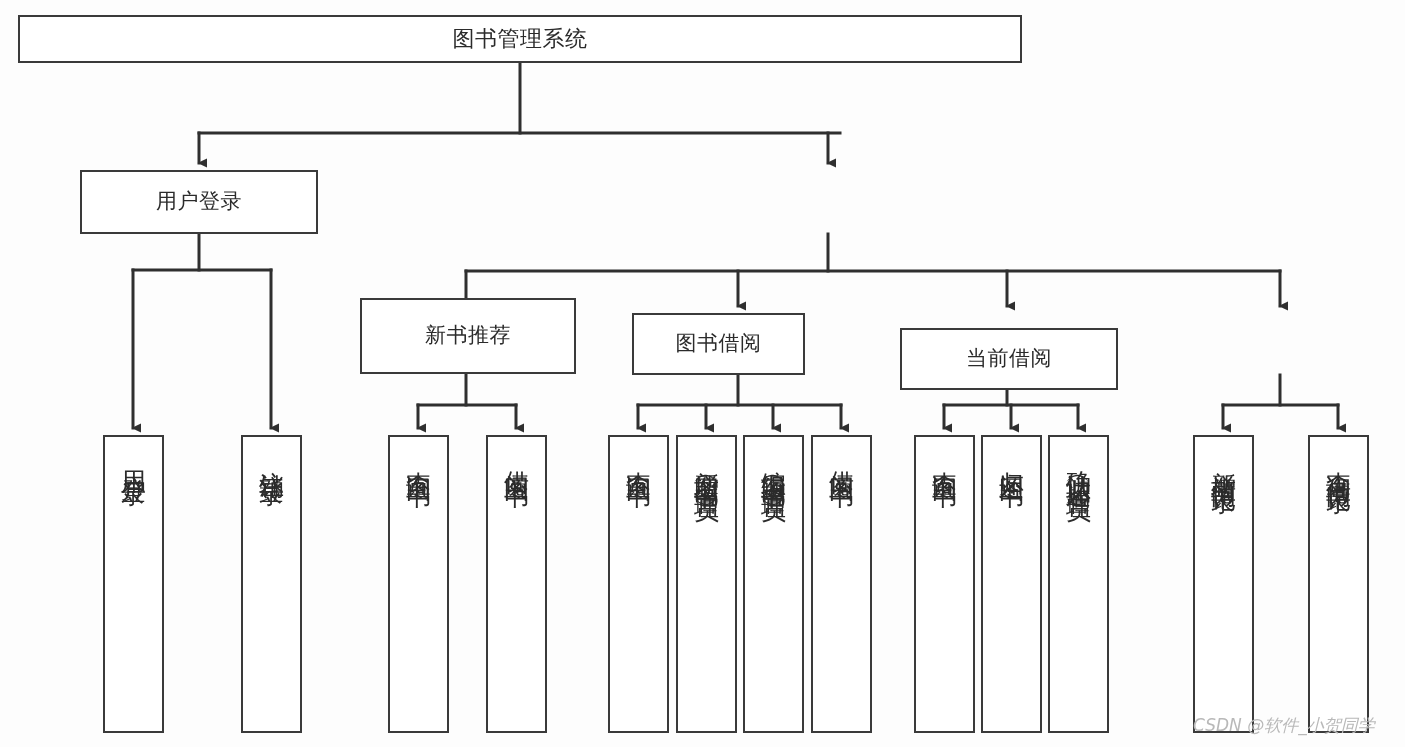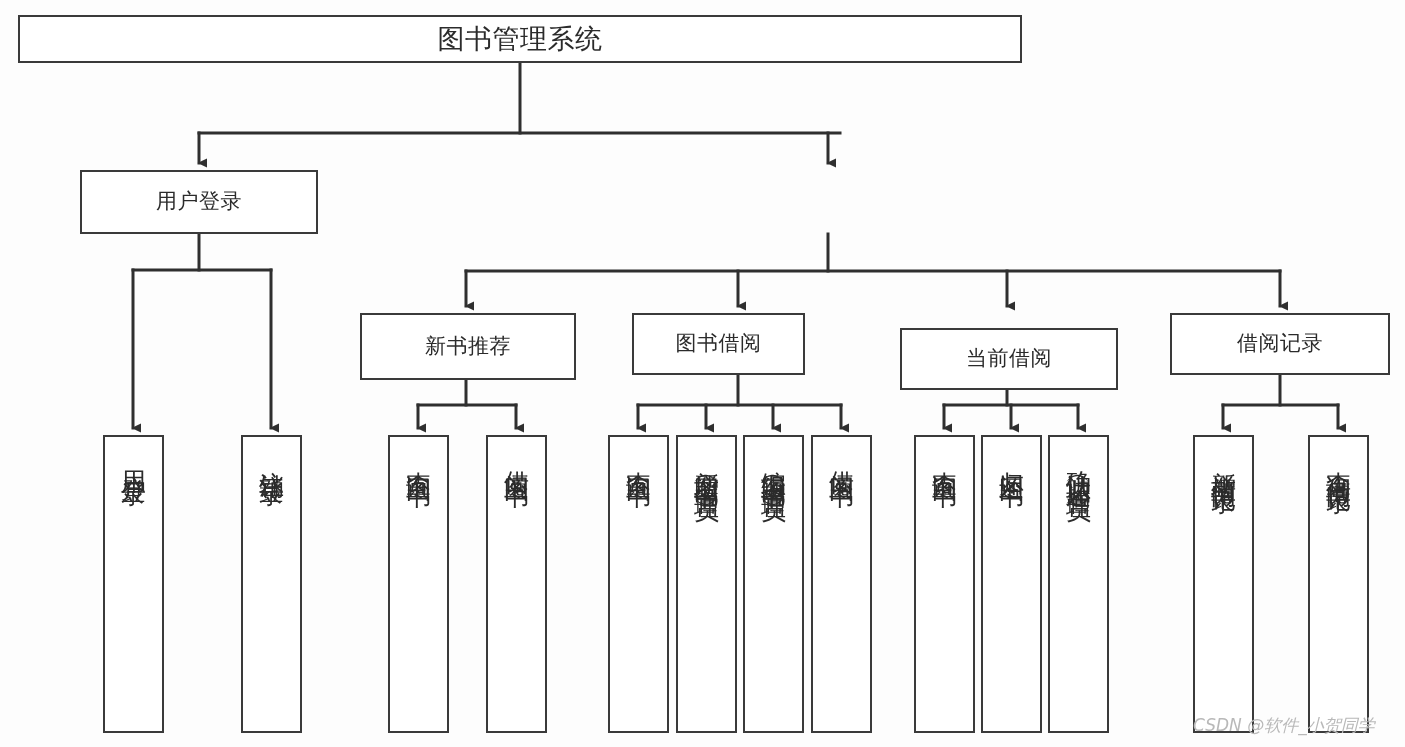--- a/index.html
+++ b/index.html
@@ -37,21 +37,21 @@
     display: block;
     text-align: center;
     line-height: 1.12;
     letter-spacing: 0.5px;
   }
   
   .node.h .lbl {
     font-size: 21px;
     white-space: nowrap;
   }
-  .node.root .lbl { font-size: 27px; }
+  .node.root .lbl { font-size: 22px; }
   
   .node.v {
     align-items: flex-start;
     padding-top: 14px;
   }
   .node.v .lbl {
     writing-mode: vertical-rl;
     text-orientation: upright;
     font-size: 25px;
     line-height: 1.0;
@@ -122,31 +122,28 @@
   </svg>
 
   <div class="node h root" style="left:18px; top:15px; width:1004px; height:48px;">
     <span class="lbl">图书管理系统</span>
   </div>
 
   <div class="node h" style="left:80px; top:170px; width:238px; height:64px;">
     <span class="lbl">用户登录</span>
   </div>
 
-  <div class="node h" style="left:360px; top:313px; width:216px; height:67px;">
+  <div class="node h" style="left:360px; top:298px; width:216px; height:76px;">
     <span class="lbl">新书推荐</span>
   </div>
   <div class="node h" style="left:632px; top:313px; width:173px; height:62px;">
     <span class="lbl">图书借阅</span>
   </div>
   <div class="node h" style="left:900px; top:328px; width:218px; height:62px;">
     <span class="lbl">当前借阅</span>
-  </div>
-  <div class="node h" style="left:1170px; top:313px; width:220px; height:62px;">
-    <span class="lbl">借阅记录</span>
   </div>
 
   <div class="node v" style="left:103px; top:435px; width:61px; height:298px;">
     <span class="lbl">用户登录</span>
   </div>
   <div class="node v" style="left:241px; top:435px; width:61px; height:298px;">
     <span class="lbl">注销登录</span>
   </div>
 
   <div class="node v" style="left:388px; top:435px; width:61px; height:298px;">

